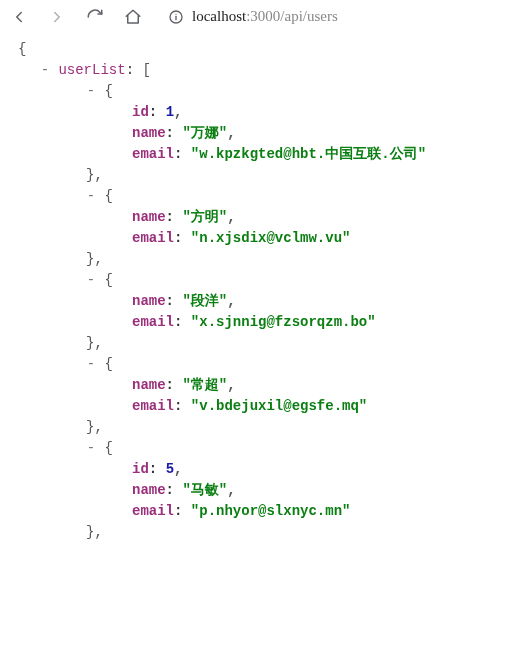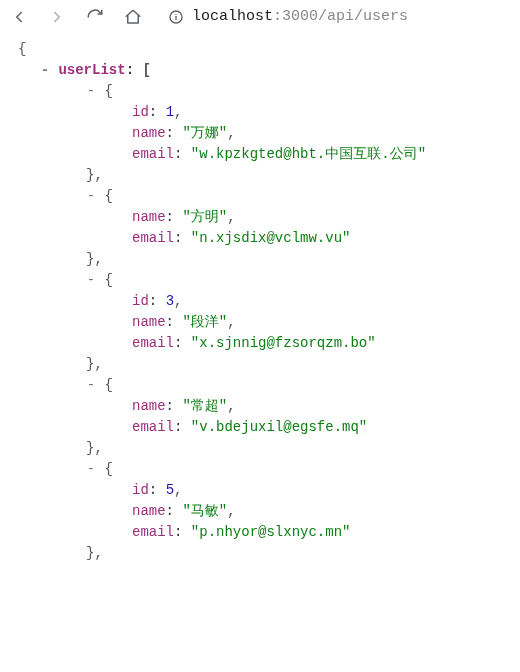--- a/index.html
+++ b/index.html
@@ -9,21 +9,21 @@
       font-size: 14px;
       background: #fff;
       width: 520px;
       color: #333;
     }
     .toolbar {
       display: flex;
       align-items: center;
       gap: 20px;
       padding: 6px 10px;
-      font-family: Liberation Mono, monospace;
+      font-family: Liberation Serif, serif;
     }
     .nav-icon {
       width: 18px;
       height: 18px;
       display: flex;
       align-items: center;
       justify-content: center;
       color: #5f6368;
       cursor: pointer;
     }
@@ -58,23 +58,23 @@
       text-align: center;
       color: #777;
       cursor: pointer;
       user-select: none;
     }
     .key { color: #9b2f7b; }
     .colon { color: #333; }
     .num { color: #1a1aa6; }
     .str { color: #0b7f12; }
     .indent0 { padding-left: 0; }
-    .indent1 { padding-left: 22px; font-weight: bold; }
+    .indent1 { padding-left: 22px; }
     .indent2 { padding-left: 68px; }
-    .indent3 { padding-left: 114px; }
+    .indent3 { padding-left: 114px; font-weight: bold; }
   </style>
 </head>
 <body>
 
 <div class="toolbar">
   <span class="nav-icon">
     <svg viewBox="0 0 24 24" fill="none" stroke="currentColor" stroke-width="2" stroke-linecap="round" stroke-linejoin="round">
         <polyline points="15 18 9 12 15 6"></polyline>
       </svg>
   </span>
@@ -115,21 +115,20 @@
     <div class="line indent2"><span class="toggle">-</span> <span class="brace">{</span></div>
     <div class="line indent3"><span class="key">id</span><span class="colon">:</span> <span class="num">1</span><span class="punct">,</span></div>
     <div class="line indent3"><span class="key">name</span><span class="colon">:</span> <span class="str">"万娜"</span><span class="punct">,</span></div>
     <div class="line indent3"><span class="key">email</span><span class="colon">:</span> <span class="str">"w.kpzkgted@hbt.中国互联.公司"</span></div>
     <div class="line indent2"><span class="brace">}</span><span class="punct">,</span></div>
     <div class="line indent2"><span class="toggle">-</span> <span class="brace">{</span></div>
     <div class="line indent3"><span class="key">name</span><span class="colon">:</span> <span class="str">"方明"</span><span class="punct">,</span></div>
     <div class="line indent3"><span class="key">email</span><span class="colon">:</span> <span class="str">"n.xjsdix@vclmw.vu"</span></div>
     <div class="line indent2"><span class="brace">}</span><span class="punct">,</span></div>
     <div class="line indent2"><span class="toggle">-</span> <span class="brace">{</span></div>
-    <div class="line indent3"><span class="key">id</span><span class="colon">:</span> <span class="num">3</span><span class="punct">,</span></div>
     <div class="line indent3"><span class="key">name</span><span class="colon">:</span> <span class="str">"段洋"</span><span class="punct">,</span></div>
     <div class="line indent3"><span class="key">email</span><span class="colon">:</span> <span class="str">"x.sjnnig@fzsorqzm.bo"</span></div>
     <div class="line indent2"><span class="brace">}</span><span class="punct">,</span></div>
     <div class="line indent2"><span class="toggle">-</span> <span class="brace">{</span></div>
     <div class="line indent3"><span class="key">name</span><span class="colon">:</span> <span class="str">"常超"</span><span class="punct">,</span></div>
     <div class="line indent3"><span class="key">email</span><span class="colon">:</span> <span class="str">"v.bdejuxil@egsfe.mq"</span></div>
     <div class="line indent2"><span class="brace">}</span><span class="punct">,</span></div>
     <div class="line indent2"><span class="toggle">-</span> <span class="brace">{</span></div>
     <div class="line indent3"><span class="key">id</span><span class="colon">:</span> <span class="num">5</span><span class="punct">,</span></div>
     <div class="line indent3"><span class="key">name</span><span class="colon">:</span> <span class="str">"马敏"</span><span class="punct">,</span></div>

